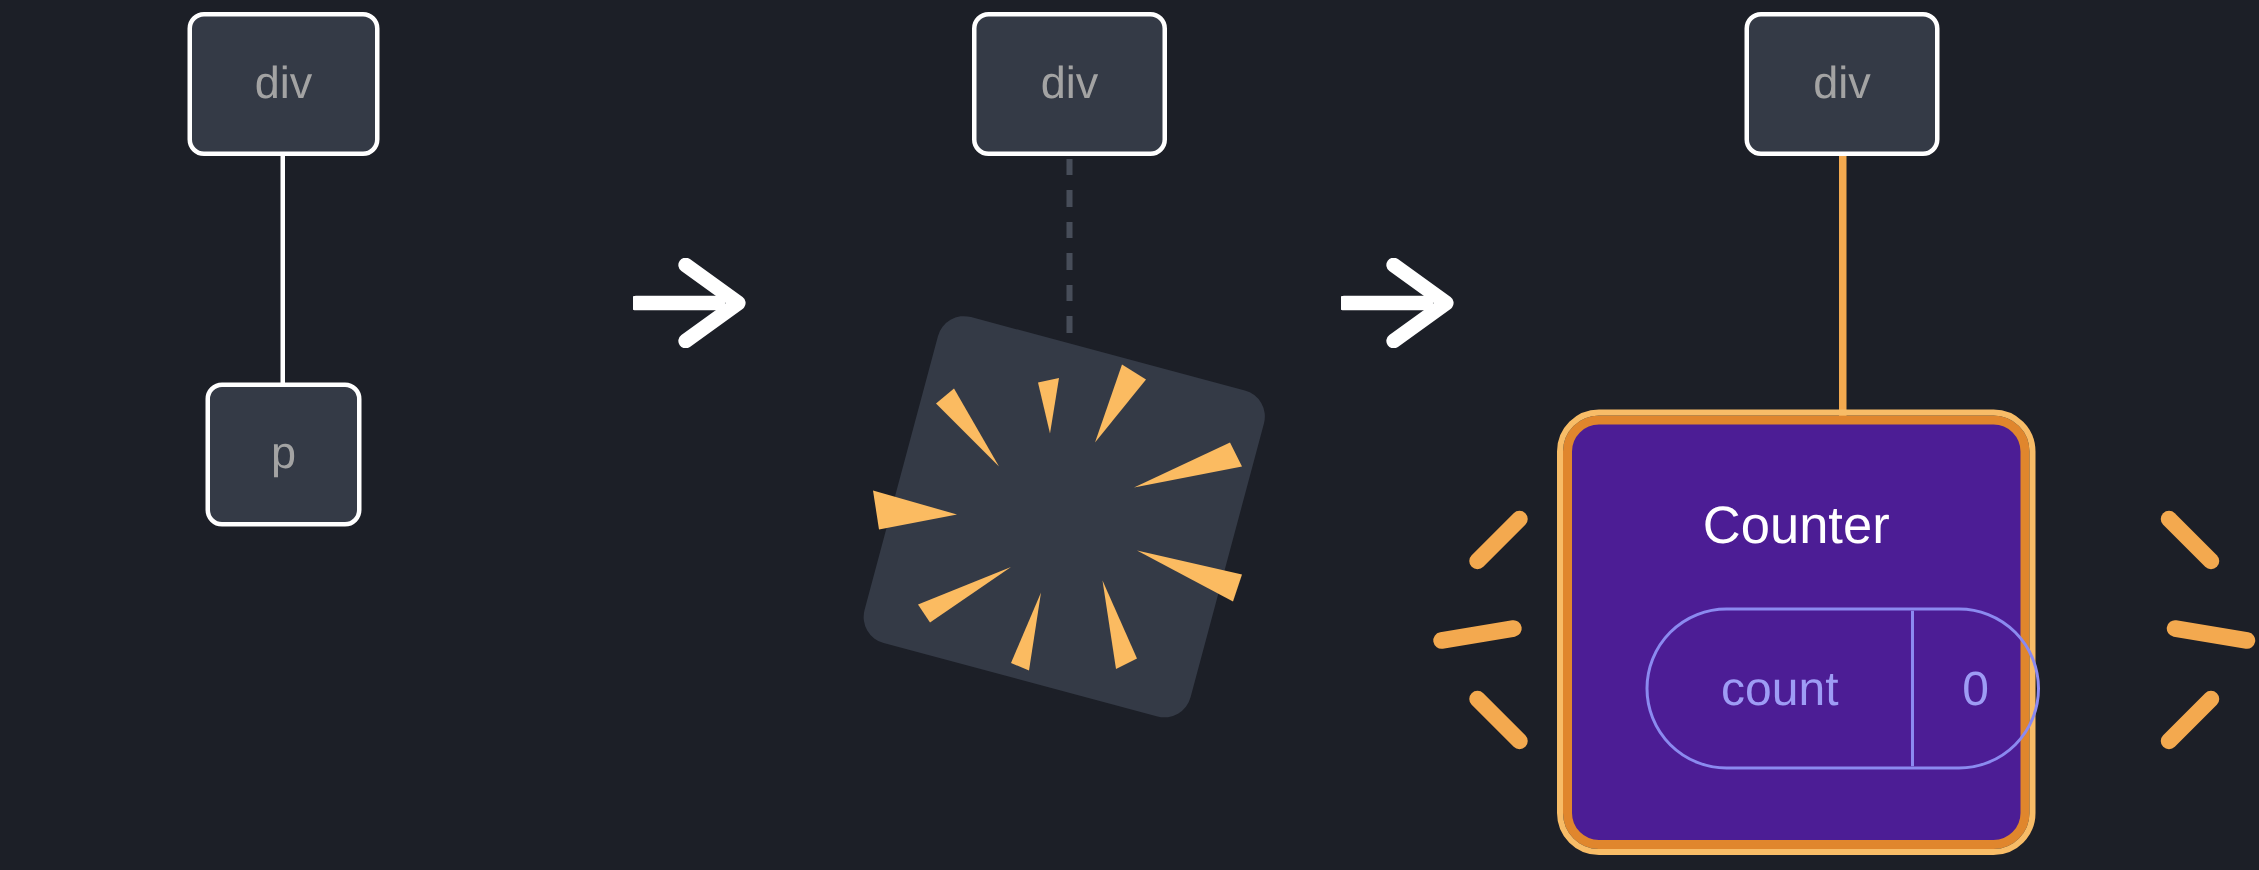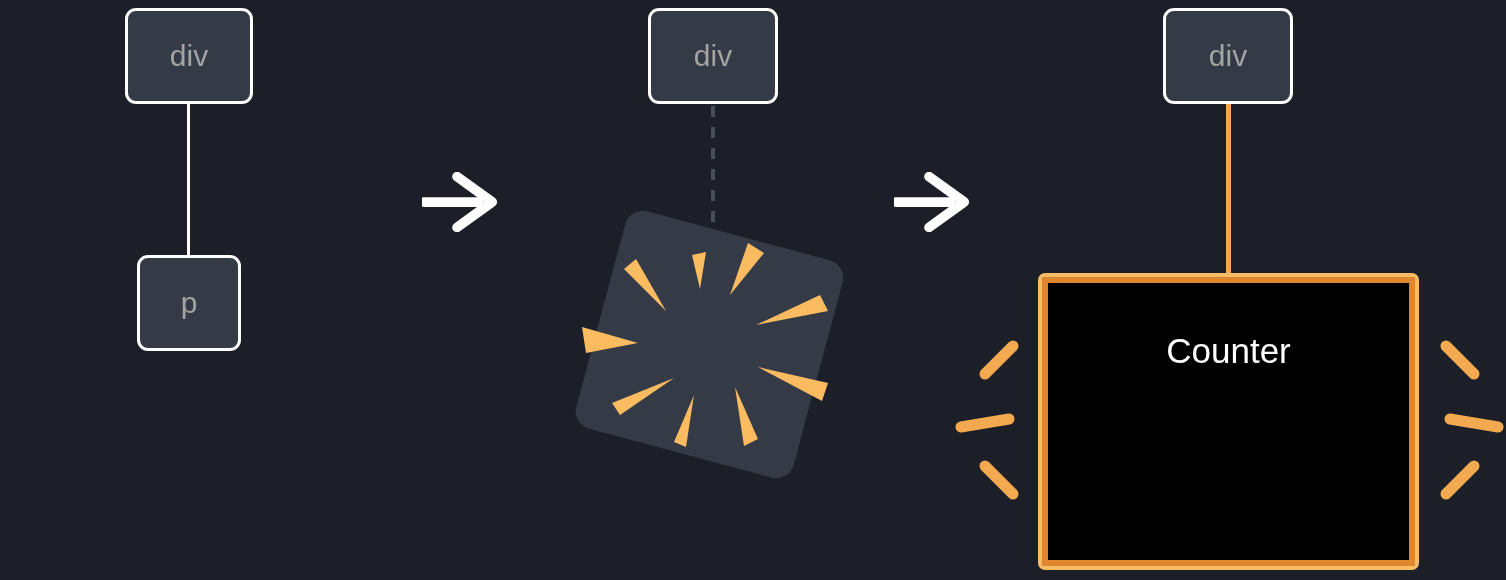--- a/index.html
+++ b/index.html
@@ -50,25 +50,25 @@
     background: #343a46;
     border-radius: 18px;
     transform: rotate(15deg);
     z-index: 2;
   }
   .explosion-sparks { position: absolute; left: 580px; top: 215px; z-index: 3; }
 
   .counter-box {
     position: absolute;
     left: 1042px; top: 277px;
-    width: 373px; height: 289px;
-    background: #000000;
+    width: 311px; height: 289px;
+    background: #4c1d95;
     border: 6px solid #e0862d;
     outline: 4.5px solid #f8bc67;
-    border-radius: 3px;
+    border-radius: 24px;
     z-index: 4;
   }
   .counter-title {
     position: absolute;
     left: 0; right: 0; top: 48px;
     text-align: center;
     color: #ffffff;
     font-size: 35px;
     font-weight: 500;
   }
@@ -146,20 +146,24 @@
   <svg class="emphasis-sparks" id="sparks-left" width="72" height="176" viewBox="0 0 72 176" fill="none">
     <g stroke="#f3a94f" stroke-width="11" stroke-linecap="round">
       <path d="M58 14 L30 42"></path>
       <path d="M54 87 L6 95"></path>
       <path d="M58 162 L30 134"></path>
     </g>
   </svg>
 
   <div class="counter-box">
     <div class="counter-title">Counter</div>
+    <div class="state-pill">
+      <div class="state-key-cell">count</div>
+      <div class="state-value-cell">0</div>
+    </div>
   </div>
 
   <svg class="emphasis-sparks" id="sparks-right" width="72" height="176" viewBox="0 0 72 176" fill="none">
     <g stroke="#f3a94f" stroke-width="11" stroke-linecap="round">
       <path d="M14 14 L42 42"></path>
       <path d="M18 87 L66 95"></path>
       <path d="M14 162 L42 134"></path>
     </g>
   </svg>
 

